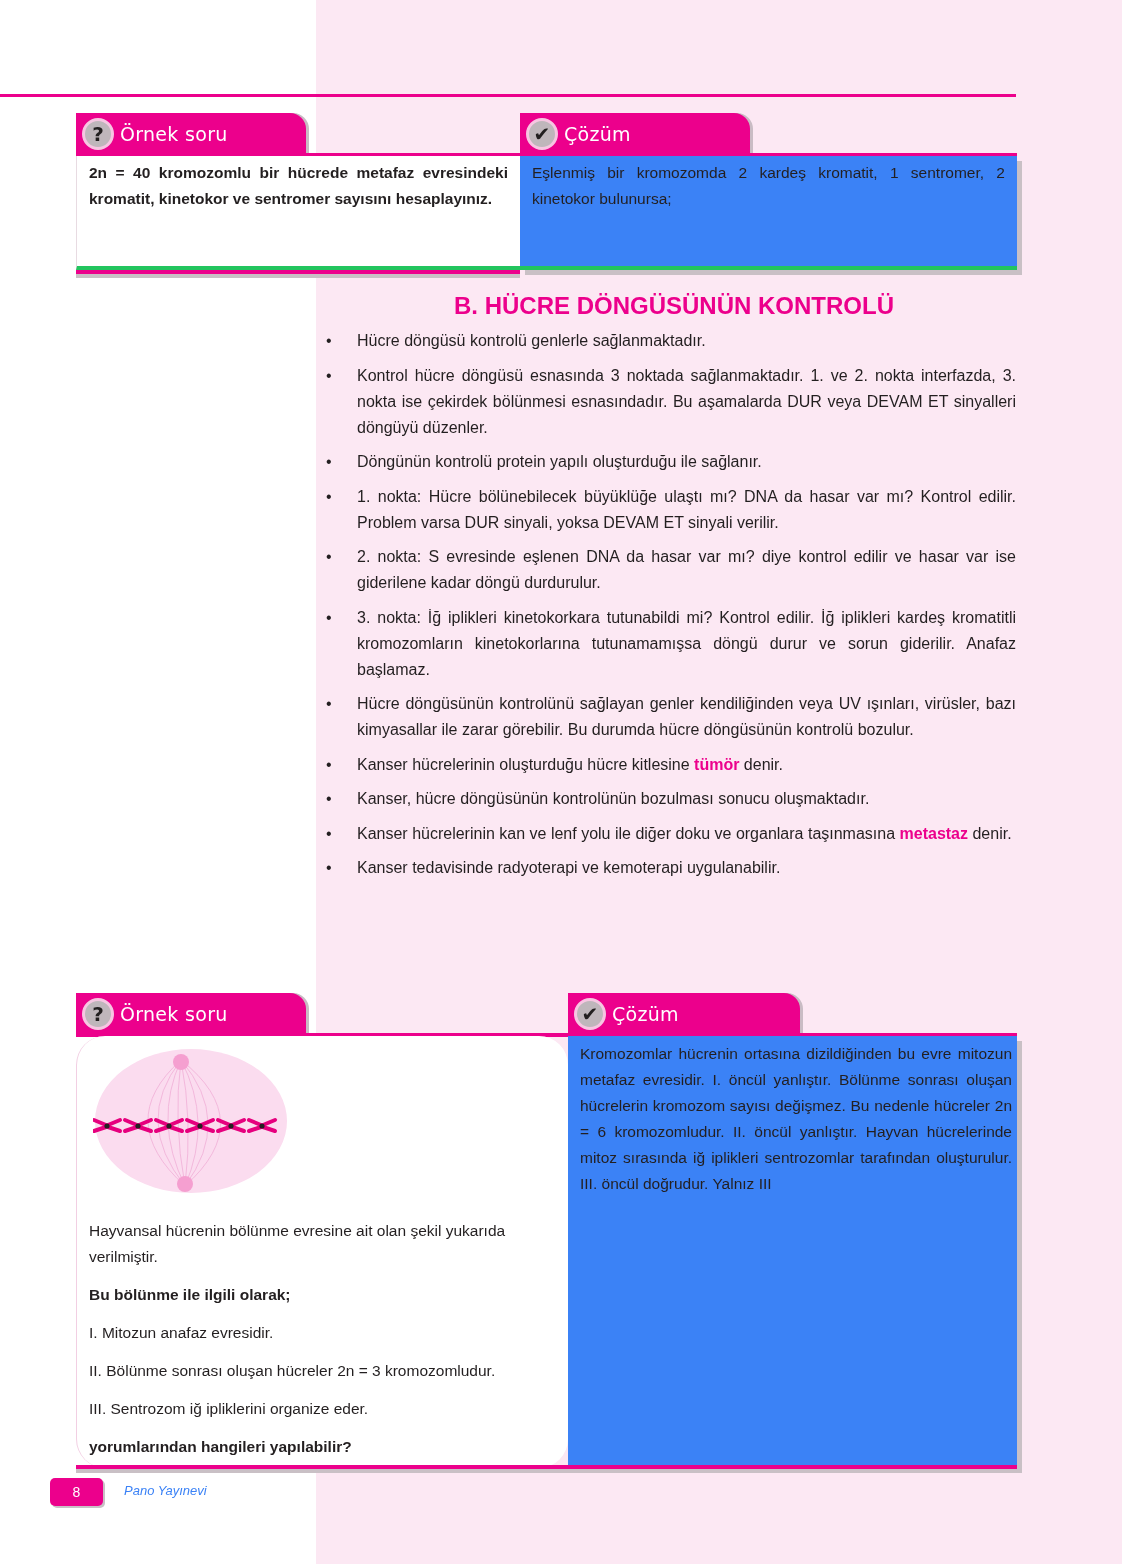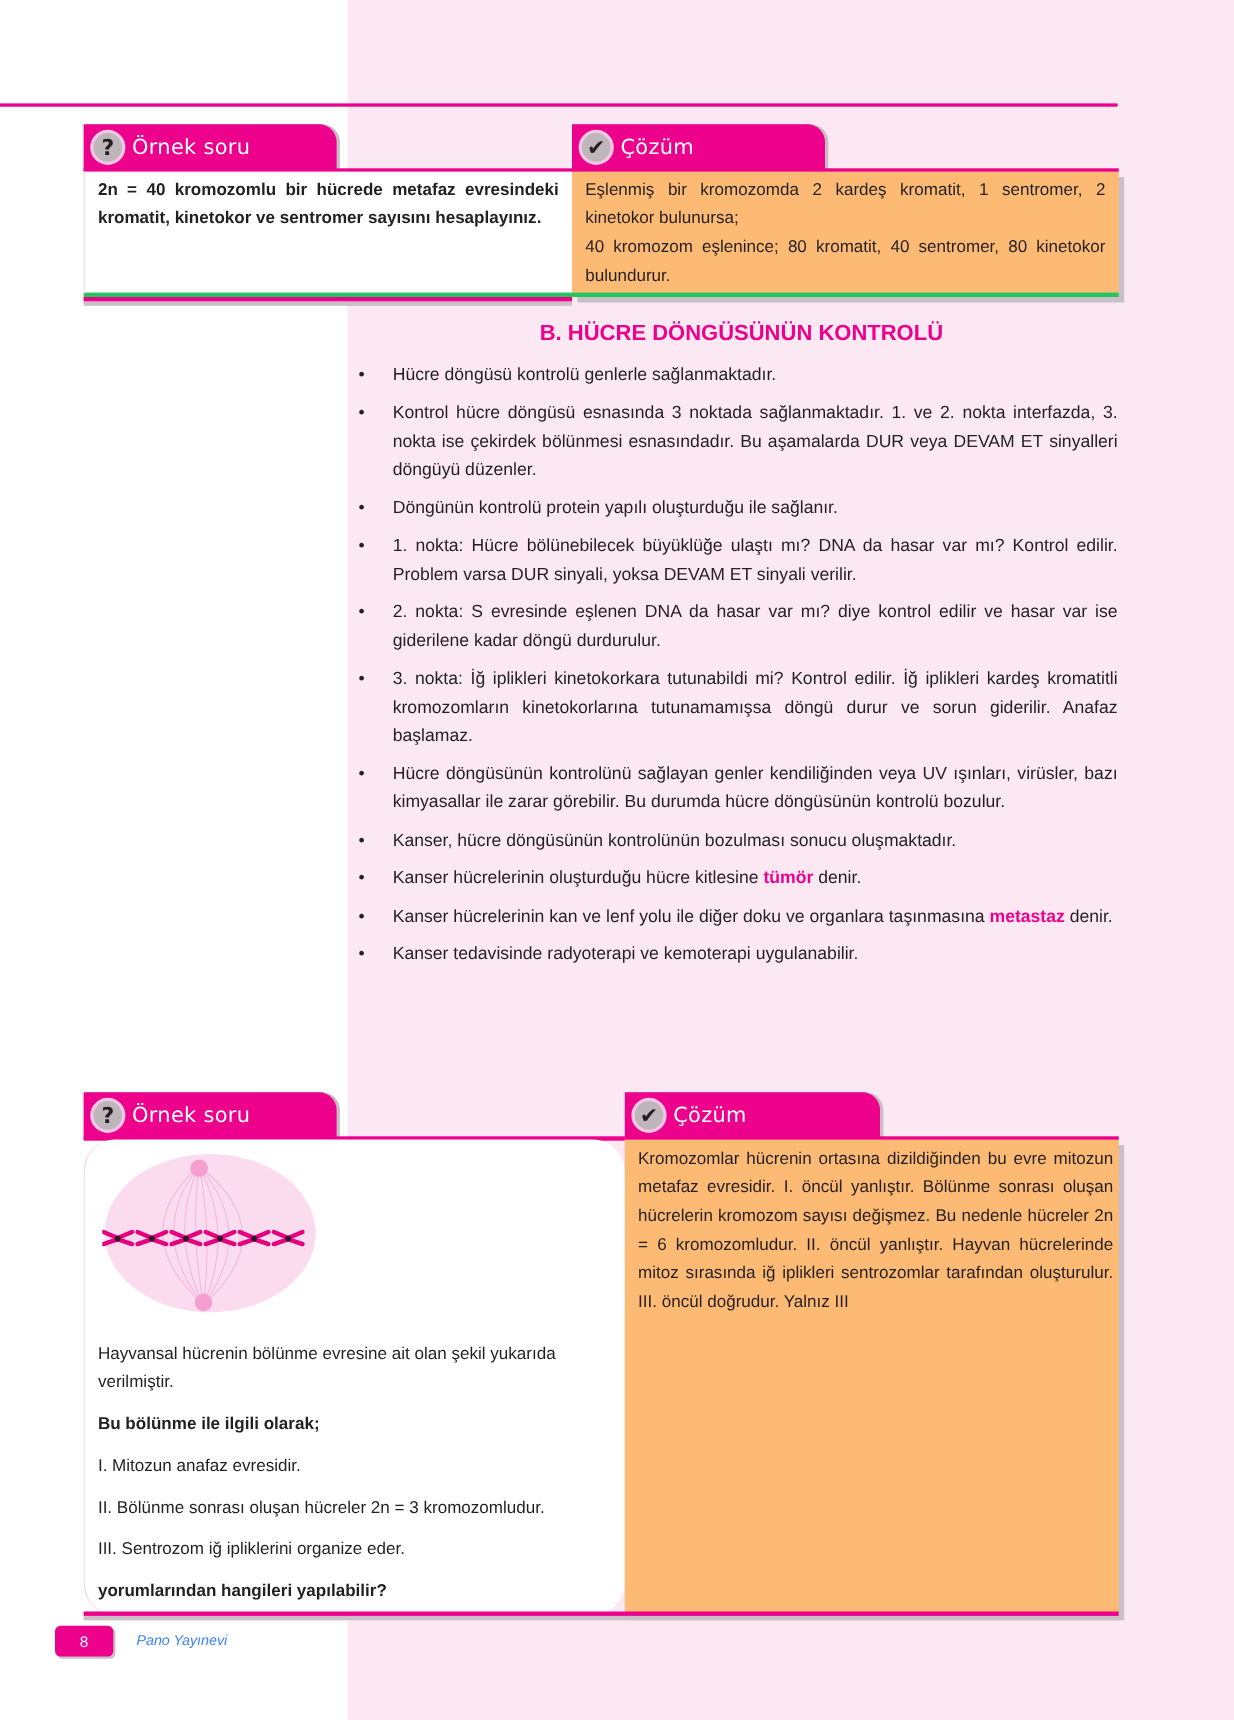--- a/index.html
+++ b/index.html
@@ -25,30 +25,30 @@
   .tab-label {
     color:#ffffff; font-family:"DejaVu Sans", sans-serif; font-size:19px; margin-left:6px; letter-spacing:0.3px;
   }
   .bar-line { position:absolute; height:4px; background:#ec008c; }
   .box {
     position:absolute; box-sizing:border-box;
     border-bottom:4px solid #22c55e;
     box-shadow:5px 5px 0 #c9c0c5;
   }
   .box.white { background:#ffffff; }
-  .box.pink { background:#fdba74; }
+  .box.pink { background:#3b82f6; }
   .box p { margin:0; }
 
   .q1 { font-weight:bold; font-size:15.5px; line-height:26px; text-align:justify; }
   .sol { font-size:15.5px; line-height:26px; text-align:justify; }
 
   
   .section-title {
     position:absolute; left:316px; width:716px; top:292px; text-align:center;
-    color:#ec008c; font-weight:bold; font-size:20px;
+    color:#ec008c; font-weight:bold; font-size:24px;
   }
   .bullets { position:absolute; left:322px; top:328px; width:694px; margin:0; padding:0; list-style:none; }
   .bullets li { position:relative; padding-left:35px; font-size:16px; line-height:26px; margin-bottom:8.5px; text-align:justify; }
   .bullets li::before { content:"•"; position:absolute; left:4px; top:0; }
   .hl { color:#ec008c; font-weight:bold; }
 
   .q2 p { font-size:15.5px; line-height:26px; margin-bottom:12px; text-align:justify; }
   .q2 p.b { font-weight:bold; }
 
   .page-num {
@@ -74,36 +74,35 @@
     <p class="q1">2n = 40 kromozomlu bir hücrede metafaz evresindeki kromatit, kinetokor ve sentromer sayısını hesaplayınız.</p>
   </div>
 
   <div class="tab" style="left:520px; top:113px; width:230px;">
     <span class="tab-icon">✔</span>
     <span class="tab-label">Çözüm</span>
   </div>
   <div class="bar-line" style="left:520px; top:153px; width:497px;"></div>
   <div class="box pink" style="left:520px; top:156px; width:497px; height:114px; padding:4px 12px 0 12px;">
     <p class="sol">Eşlenmiş bir kromozomda 2 kardeş kromatit, 1 sentromer, 2 kinetokor bulunursa;</p>
-    <p class="sol">40 kromozom eşlenince; 80 kromatit, 40 sentromer, 80 kinetokor bulundurur.</p>
   </div>
   <div style="position:absolute; left:76px; top:270px; width:444px; height:4px; background:#ec008c; box-shadow:0 4px 0 #c9c0c5;"></div>
 </div>
 
 <div class="section-title">B. HÜCRE DÖNGÜSÜNÜN KONTROLÜ</div>
 <ul class="bullets">
   <li><span>Hücre döngüsü kontrolü genlerle sağlanmaktadır.</span></li>
   <li><span>Kontrol hücre döngüsü esnasında 3 noktada sağlanmaktadır. 1. ve 2. nokta interfazda, 3. nokta ise çekirdek bölünmesi esnasındadır. Bu aşamalarda DUR veya DEVAM ET sinyalleri döngüyü düzenler.</span></li>
   <li><span>Döngünün kontrolü protein yapılı oluşturduğu ile sağlanır.</span></li>
   <li><span>1. nokta: Hücre bölünebilecek büyüklüğe ulaştı mı? DNA da hasar var mı? Kontrol edilir. Problem varsa DUR sinyali, yoksa DEVAM ET sinyali verilir.</span></li>
   <li><span>2. nokta: S evresinde eşlenen DNA da hasar var mı? diye kontrol edilir ve hasar var ise giderilene kadar döngü durdurulur.</span></li>
   <li><span>3. nokta: İğ iplikleri kinetokorkara tutunabildi mi? Kontrol edilir. İğ iplikleri kardeş kromatitli kromozomların kinetokorlarına tutunamamışsa döngü durur ve sorun giderilir. Anafaz başlamaz.</span></li>
   <li><span>Hücre döngüsünün kontrolünü sağlayan genler kendiliğinden veya UV ışınları, virüsler, bazı kimyasallar ile zarar görebilir.  Bu durumda hücre döngüsünün kontrolü bozulur.</span></li>
+  <li><span>Kanser hücrelerinin oluşturduğu hücre kitlesine </span><span class="hl">tümör</span><span> denir.</span></li>
   <li><span>Kanser, hücre döngüsünün kontrolünün bozulması sonucu oluşmaktadır.</span></li>
-  <li><span>Kanser hücrelerinin oluşturduğu hücre kitlesine </span><span class="hl">tümör</span><span> denir.</span></li>
   <li><span>Kanser hücrelerinin kan ve lenf yolu ile diğer doku ve organlara taşınmasına </span><span class="hl">metastaz</span><span> denir.</span></li>
   <li><span>Kanser tedavisinde radyoterapi ve kemoterapi uygulanabilir.</span></li>
 </ul>
 
 <div>
   <div class="tab" style="left:76px; top:993px; width:230px;">
     <span class="tab-icon">?</span>
     <span class="tab-label">Örnek soru</span>
   </div>
   <div class="bar-line" style="left:76px; top:1033px; width:492px;"></div>

